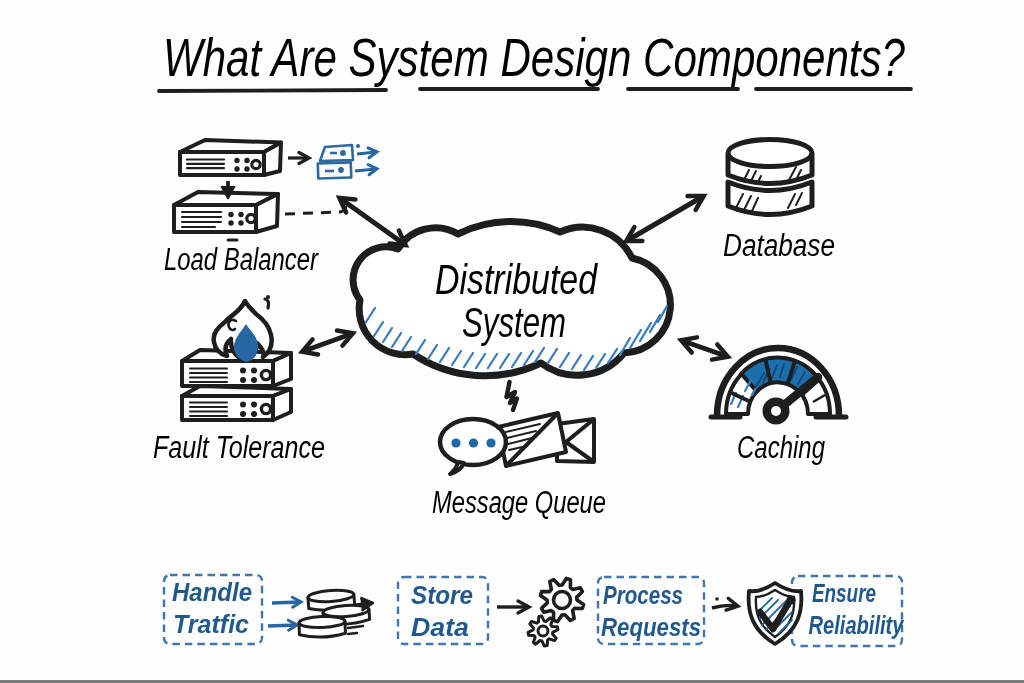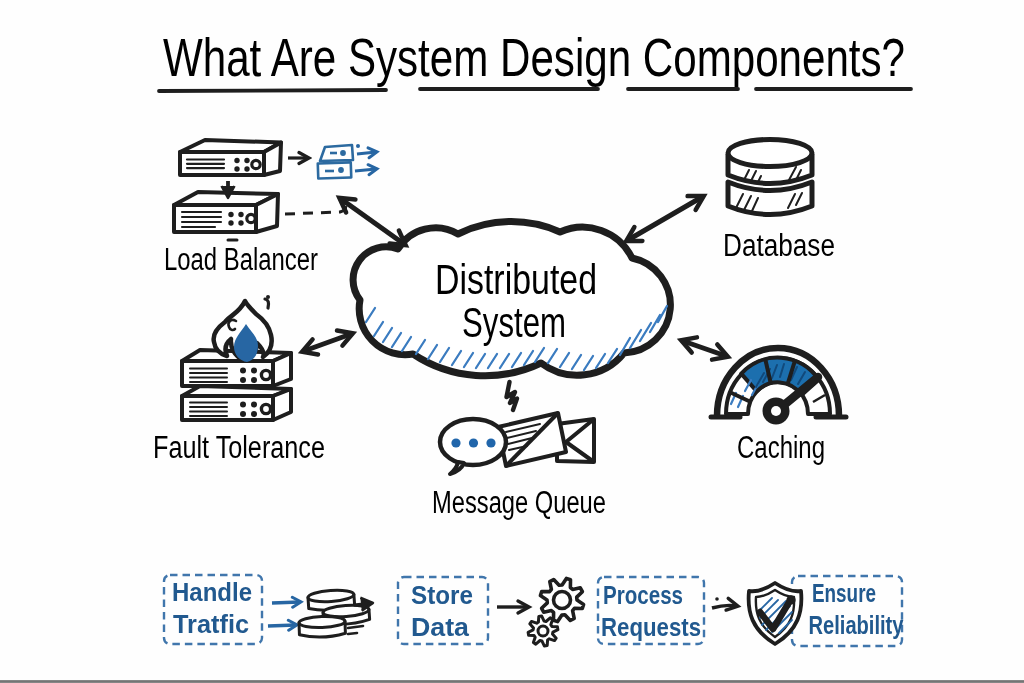--- a/index.html
+++ b/index.html
@@ -1,16 +1,16 @@
 <!DOCTYPE html>
 <html><head>
 <meta charset="utf-8">
 <style>
   html,body{margin:0;padding:0;background:#ffffff;}
-  .wrap{position:relative;width:1024px;height:683px;overflow:hidden;background:#fefefe;}
+  .wrap{position:relative;width:1024px;height:683px;overflow:hidden;background:#fefefe;font-style:italic;}
   svg text{font-family:"Liberation Sans",sans-serif;}
 </style>
 </head>
 <body>
 <div class="wrap">
 <svg width="1024" height="683" viewBox="0 0 1024 683">
 <defs>
   <marker id="mb" viewBox="0 0 24 24" refX="17" refY="12" markerWidth="24" markerHeight="24" markerUnits="userSpaceOnUse" orient="auto-start-reverse">
     <path d="M5,4 L19,12 L5,20" fill="none" stroke="#1e1e1e" stroke-width="4.5" stroke-linecap="round" stroke-linejoin="miter"></path>
   </marker>

